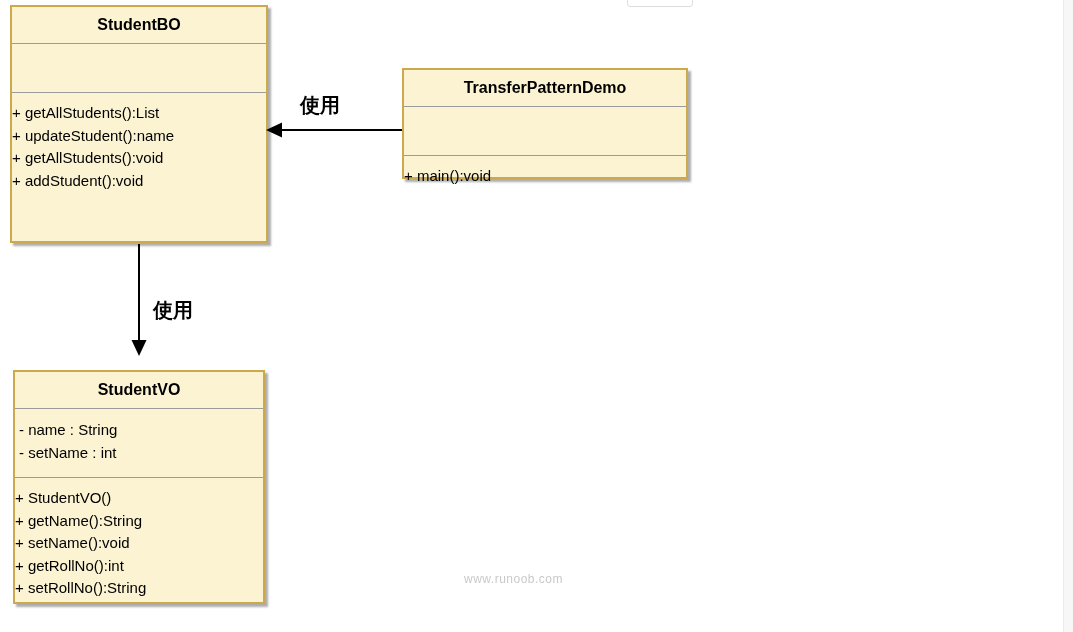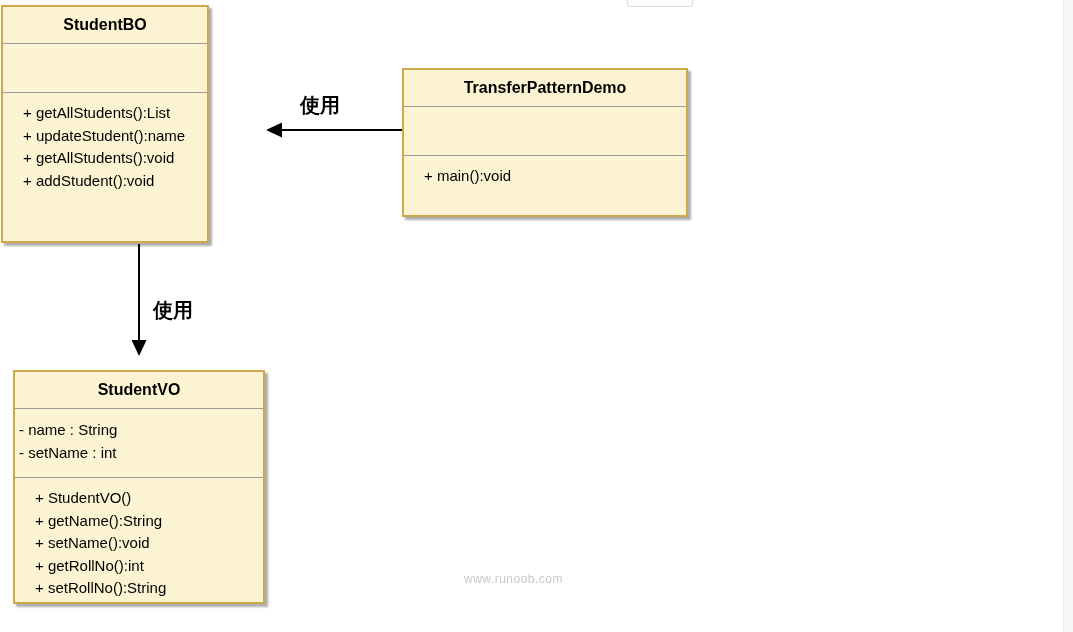--- a/index.html
+++ b/index.html
@@ -35,31 +35,31 @@
   }
   .uml-attrs {
     flex: 0 0 auto;
     box-sizing: border-box;
     border-bottom: 1px solid #9b9b9b;
     padding: 10px 8px 0 4px;
   }
   .uml-methods {
     flex: 1 1 auto;
     box-sizing: border-box;
-    padding: 9px 8px 0 20px;
+    padding: 9px 8px 0 0;
   }
   .member {
     font-size: 15px;
     line-height: 22.5px;
     white-space: nowrap;
   }
 
-  #box-studentbo           { left: 1px;  top: 5px;   width: 208px; height: 238px; }
+  #box-studentbo           { left: 10px;  top: 5px;   width: 258px; height: 238px; }
   #box-studentbo .uml-attrs { height: 49px; }
-  #box-transferpatterndemo { left: 402px; top: 68px;  width: 286px; height: 149px; }
+  #box-transferpatterndemo { left: 402px; top: 68px;  width: 286px; height: 111px; }
   #box-transferpatterndemo .uml-attrs { height: 49px; }
   #box-studentvo           { left: 13px;  top: 370px; width: 252px; height: 234px; }
   #box-studentvo .uml-attrs { height: 69px; }
 
   
   #arrow-layer {
     position: absolute;
     left: 0; top: 0;
     width: 1073px; height: 632px;
     pointer-events: none;

